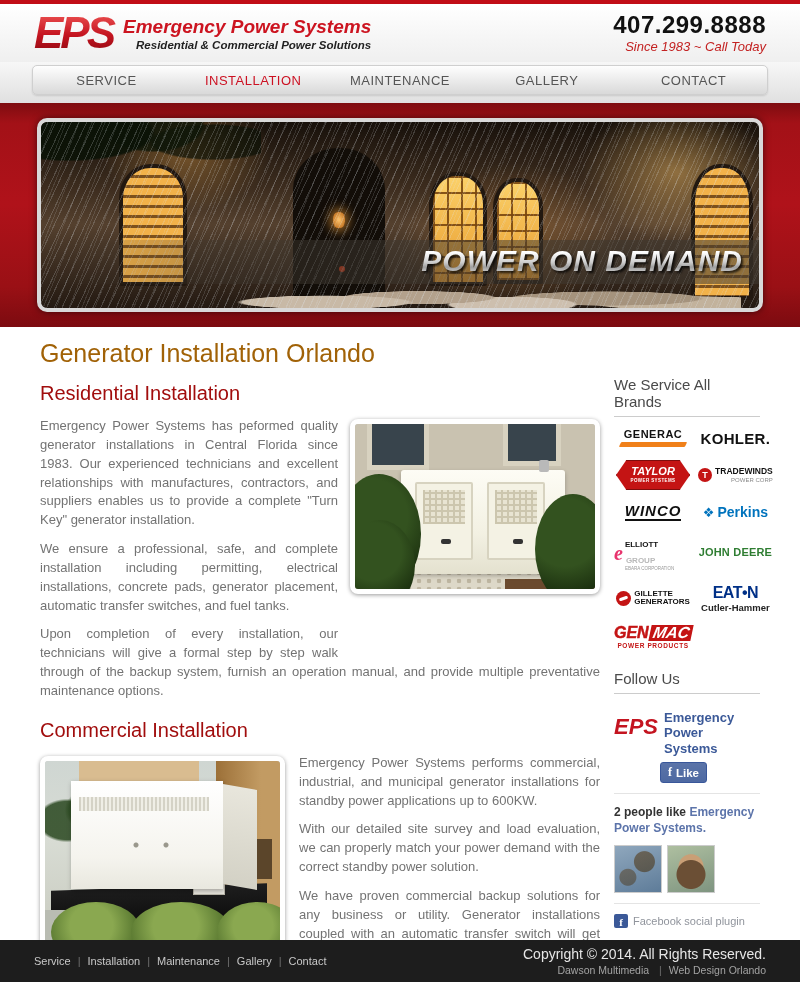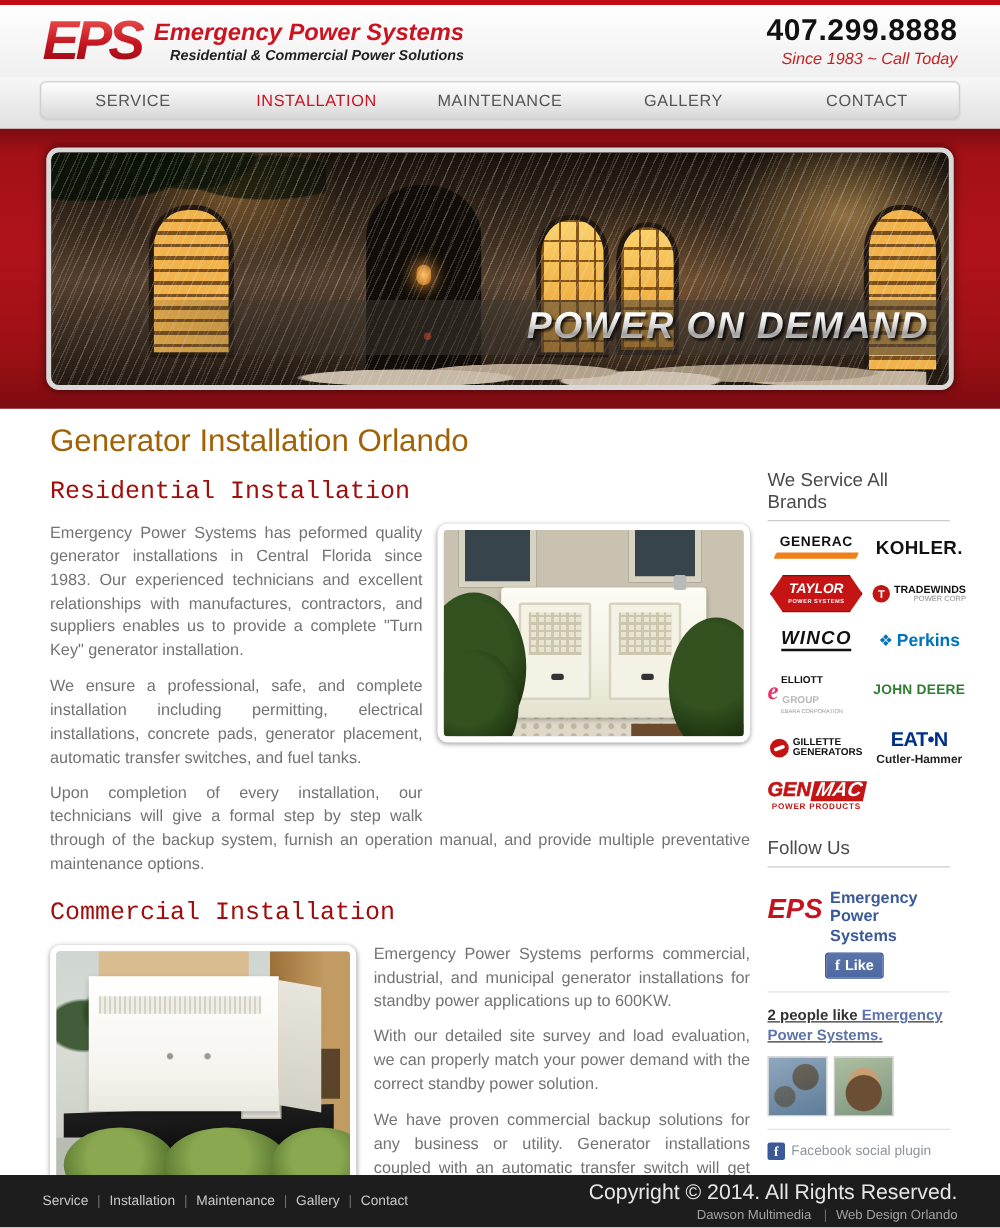--- a/index.html
+++ b/index.html
@@ -89,21 +89,21 @@
     -webkit-background-clip:text; background-clip:text; color:transparent; }
 
   
   .page-content { height:613px; overflow:hidden; background:#fff; }
   .container { width:752px; margin:0 auto; padding:12px 16px 0 16px; }
   .page-title { font-size:25px; font-weight:400; color:#a16207; margin-bottom:8px; }
   .content-row { display:flex; }
   .main-col { width:560px; }
   .sidebar { width:160px; margin-left:0; padding-left:14px; flex:1; }
 
-  .section-heading { font-size:20px; font-weight:400; color:#a10d0d; margin:6px 0 12px;font-family:Liberation Mono, monospace; }
+  .section-heading { font-size:20px; font-weight:400; color:#a10d0d; margin:6px 0 12px; }
   .body-text { font-size:13px; line-height:1.45; color:#737373; text-align:justify; margin-bottom:10px; }
 
   .photo-frame { border:5px solid #fff; border-radius:8px; overflow:hidden;
     box-shadow:0 1px 4px rgba(0,0,0,.4); background:#ccc; }
   .res-frame { float:right; width:250px; height:175px; margin:2px 0 65px 12px; }
   .com-frame { float:left; width:245px; height:205px; margin:2px 14px 30px 0; }
 
   
   .res-scene { position:relative; width:240px; height:165px; background:#c9c2b0; overflow:hidden; }
   .rs-win { position:absolute; background:#38444c; border:5px solid #d8d2c0; }
@@ -217,21 +217,21 @@
   
   .fb-box { padding-top:4px; }
   .fb-head { display:flex; gap:6px; }
   .fb-eps { font-size:22px; font-weight:900; font-style:italic; color:#c41420; margin-top:4px; }
   .fb-name { font-size:13px; font-weight:700; color:#3b5998; line-height:1.2; width:100px; }
   .fb-like-btn { display:inline-flex; align-items:center; gap:4px; margin:6px 0 0 46px;
     background:linear-gradient(#5b74a8,#4e69a2); border:1px solid #39579a; border-radius:3px;
     color:#fff; font-size:11.5px; font-weight:700; padding:2px 7px; cursor:pointer; }
   .fb-like-btn .f { font-family:"Liberation Serif", serif; font-weight:900; font-size:12px; }
   .fb-divider { border-top:1px solid #e4e4e4; margin:10px 0; }
-  .fb-likes { font-size:12px; color:#333; font-weight:700; line-height:1.35;text-decoration:underline; }
+  .fb-likes { font-size:12px; color:#333; font-weight:700; line-height:1.35; }
   .fb-likes .link { color:#5c74aa; font-weight:700; cursor:pointer; }
   .fb-avatars { display:flex; gap:5px; margin-top:8px; }
   .fb-avatar { width:48px; height:48px; border:1px solid #ccc; }
   .av1 { background:linear-gradient(160deg,#8fa7bd,#5e7c99),
     radial-gradient(circle at 62% 32%, #caa585 11px, transparent 12px); background-blend-mode:multiply;
     background:radial-gradient(circle at 64% 34%, #c9a07c 10px, transparent 11px),
       radial-gradient(circle at 28% 68%, #d8b394 8px, transparent 9px),
       linear-gradient(160deg,#8fa7bd,#5e7c99); }
   .av2 { background:radial-gradient(circle at 50% 62%, #6b4f35 14px, transparent 15px),
       radial-gradient(circle at 50% 45%, #c99f76 12px, transparent 13px),
@@ -241,21 +241,21 @@
     display:flex; align-items:flex-end; justify-content:center;
     font-family:"Liberation Serif", serif; font-weight:900; font-size:11px; line-height:1; }
 
   
   .site-footer { height:42px; background:#1d1d1d; display:flex; align-items:center;
     justify-content:space-between; padding:0 34px; }
   .footer-links { display:flex; align-items:center; font-size:11px; color:#c8c8c8; }
   .footer-link { cursor:pointer; }
   .footer-link + .footer-link::before { content:"|"; color:#6f6f6f; margin:0 7px; }
   .footer-right { text-align:right; }
-  .footer-copy { font-size:17px; color:#e6e6e6; }
+  .footer-copy { font-size:14px; color:#e6e6e6; }
   .footer-credits { font-size:10.5px; color:#a3a3a3; margin-top:2px; }
   .footer-credit + .footer-credit::before { content:"|"; color:#6f6f6f; margin:0 7px; }
   .footer-credit { cursor:pointer; }
 </style>
 </head>
 <body>
 
 <div class="topline"></div>
 
 <header class="site-header">

